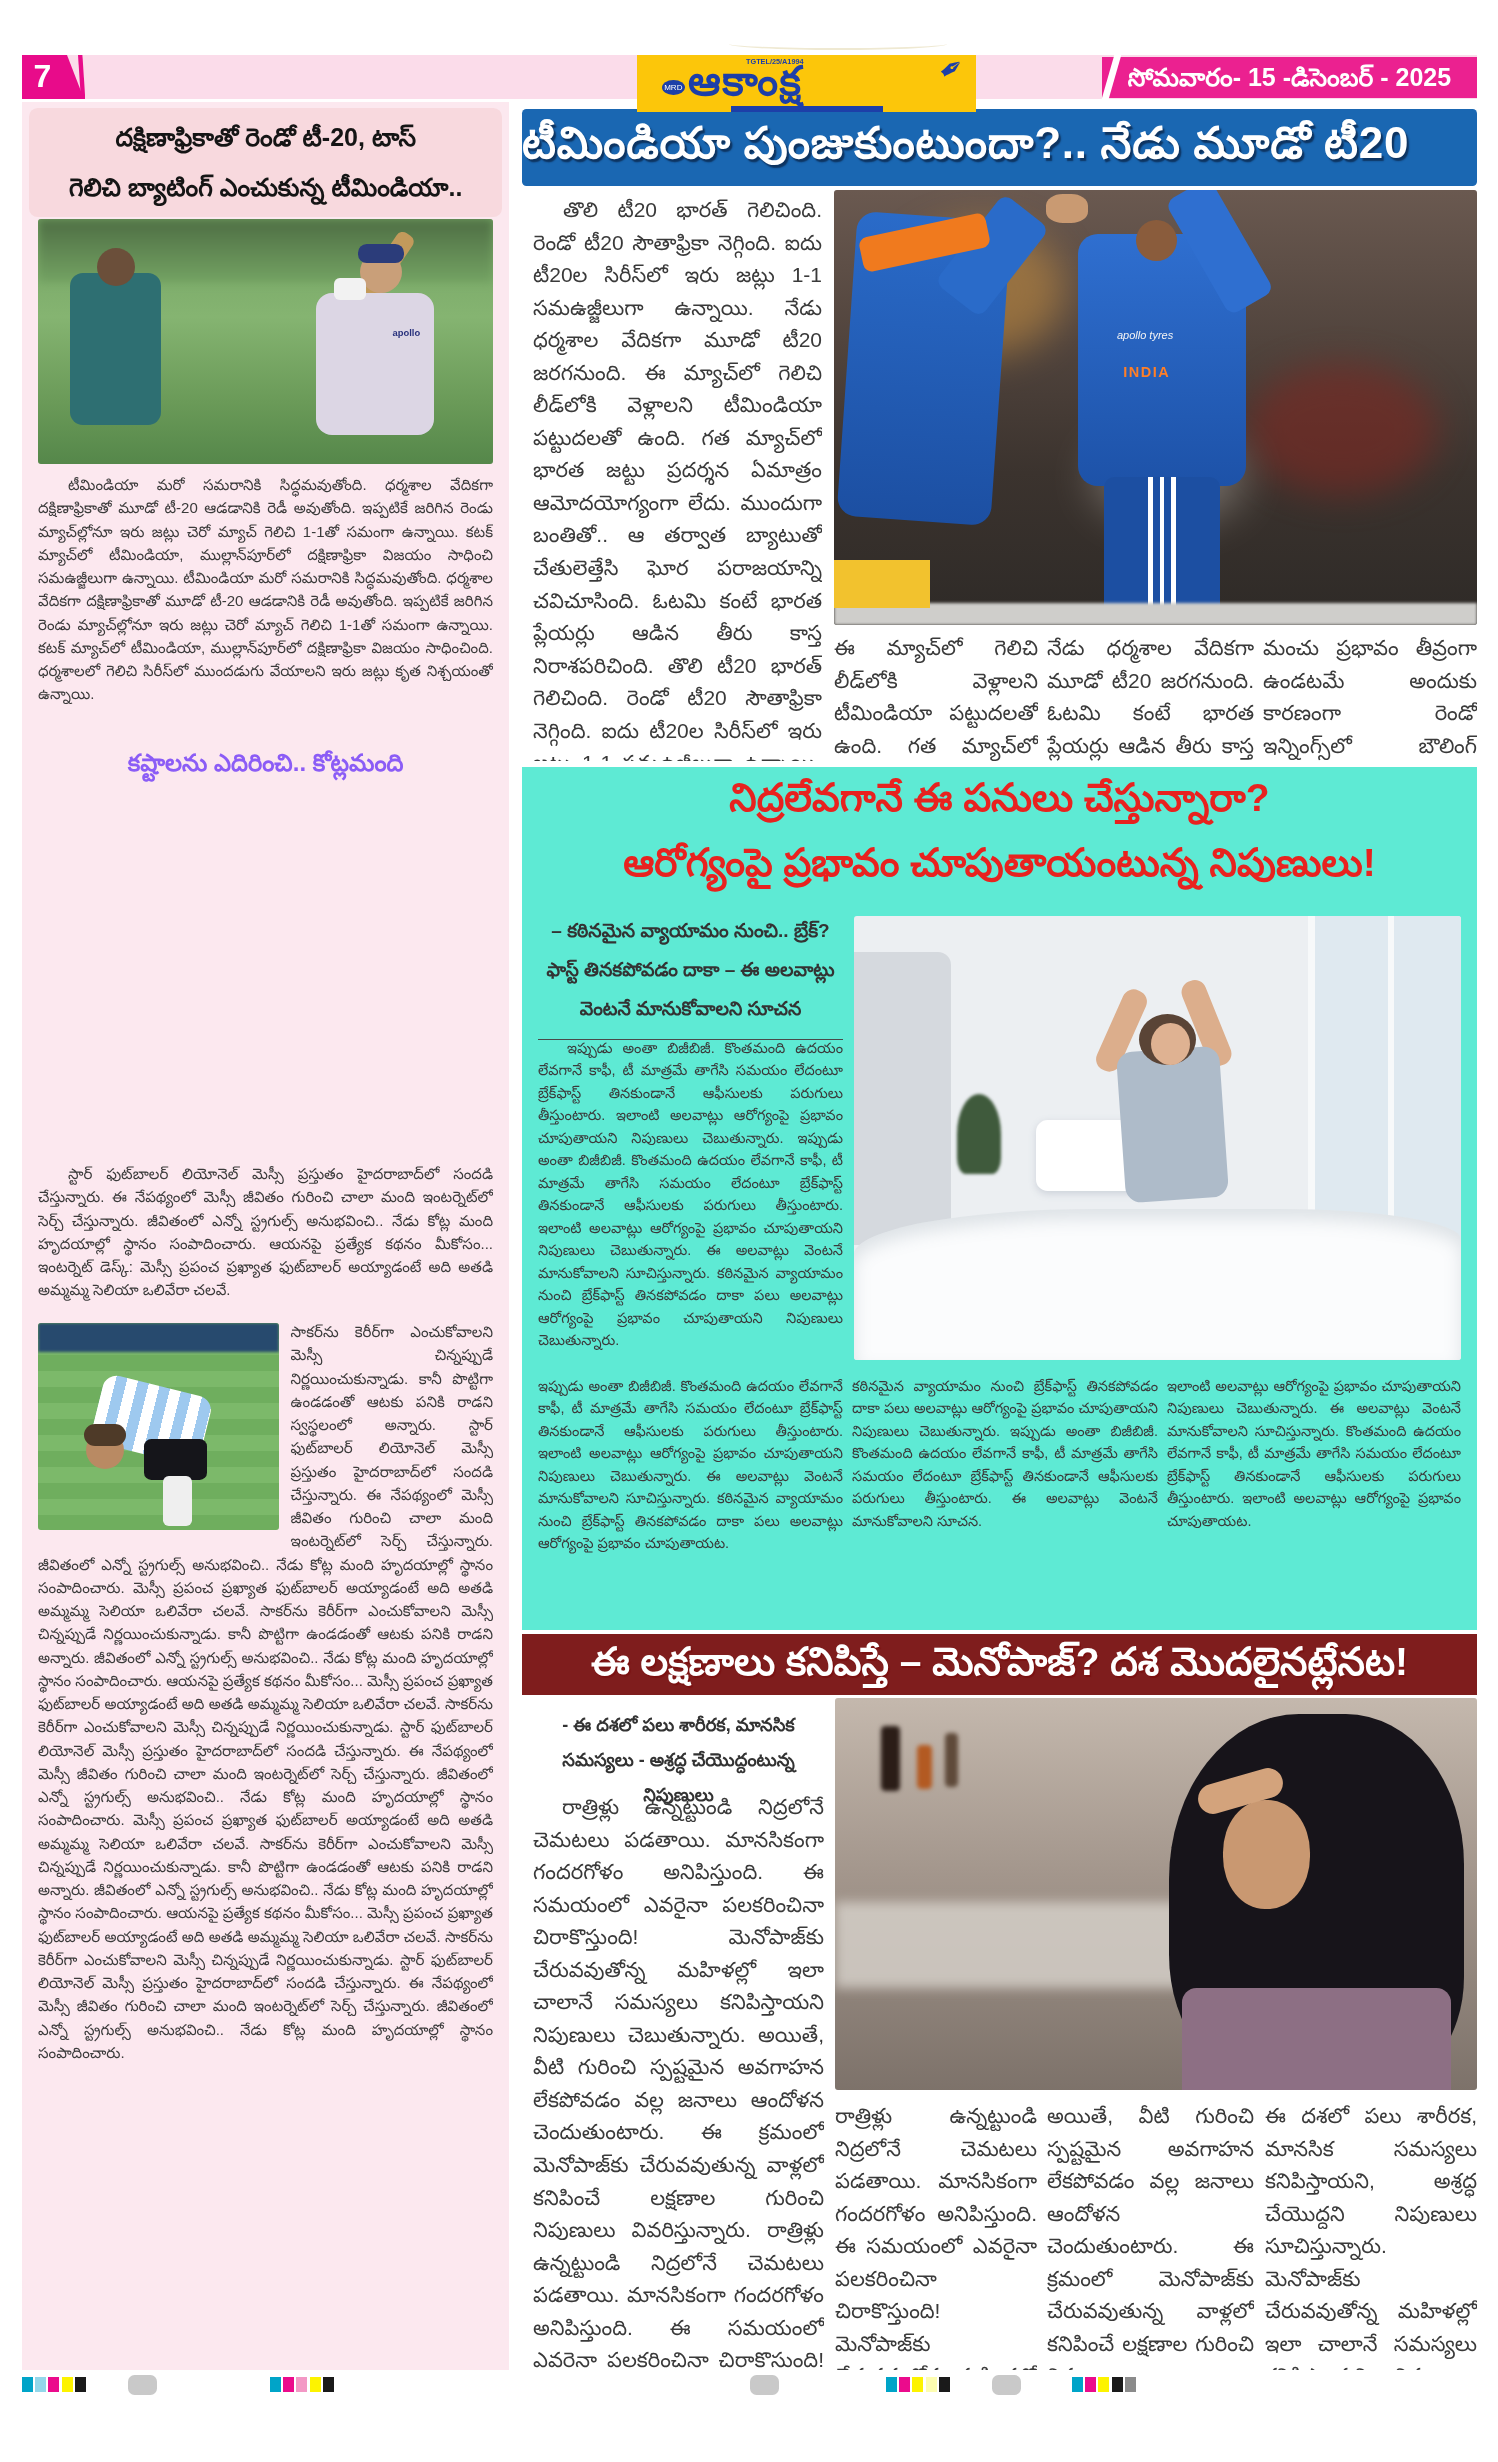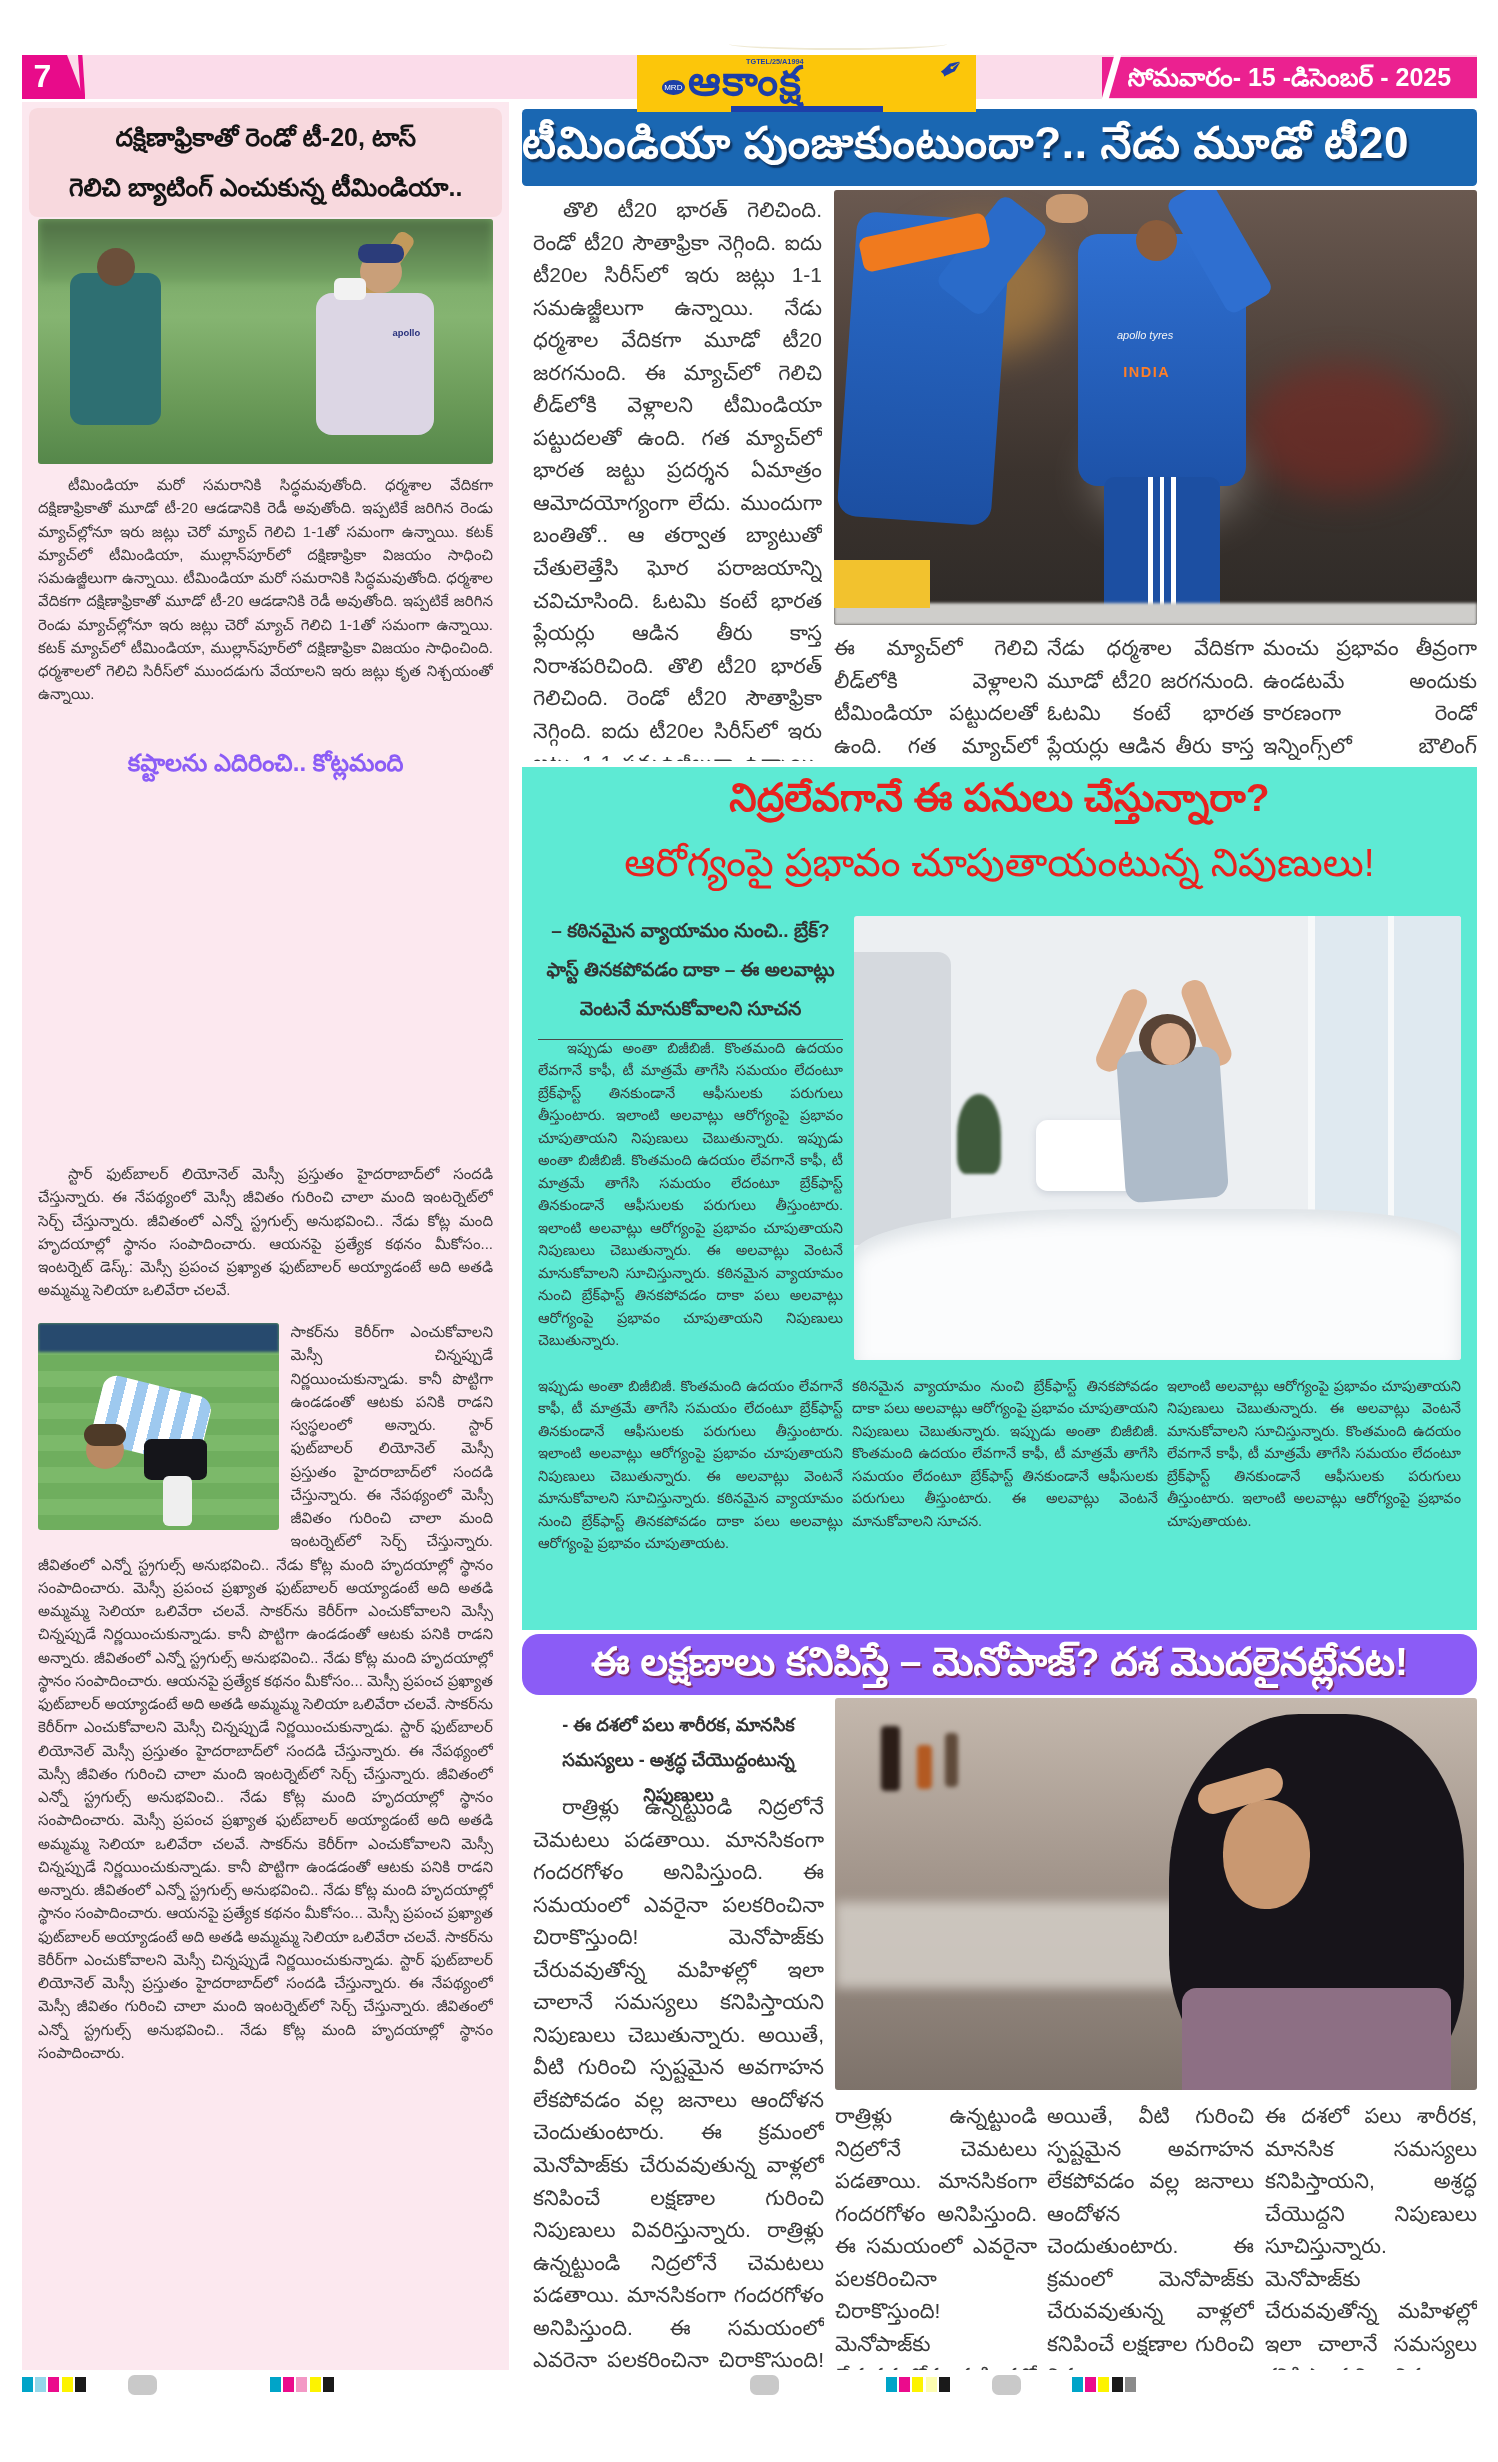--- a/index.html
+++ b/index.html
@@ -130,32 +130,32 @@
                      text-shadow:2.2px 2.9px 1.5px rgba(10,35,70,.75);letter-spacing:0.7px;}
   .col{position:absolute;overflow:hidden;font-size:21px;line-height:1.55;text-align:justify;color:#3a3a3a;}
   .match-col1{left:533px;top:194px;width:289px;height:567px;text-indent:30px;}
   .match-col2{left:834px;top:632px;width:204px;height:131px;}
   .match-col3{left:1047px;top:632px;width:207px;height:131px;}
   .match-col4{left:1263px;top:632px;width:214px;height:131px;}
 
   
   .sleep-panel{left:522px;top:767px;width:955px;height:863px;background:#5eead4;}
   .sleep-h1{position:absolute;left:0;top:8.7px;width:100%;text-align:center;font-size:39px;font-weight:900;color:#e8221f;}
-  .sleep-h2{position:absolute;left:0;top:74px;width:100%;text-align:center;font-size:39px;font-weight:400;color:#e8221f;}
+  .sleep-h2{position:absolute;left:0;top:74px;width:100%;text-align:center;font-size:39px;font-weight:700;color:#e8221f;}
   .sleep-subhead{position:absolute;left:16px;top:145px;width:305px;text-align:center;font-size:19px;font-weight:700;color:#333;
                  line-height:2.05;border-bottom:1.5px solid #4a4a4a;padding-bottom:10px;}
   .sleep-intro{position:absolute;left:16px;top:270px;width:305px;height:325px;overflow:hidden;
                font-size:14.5px;line-height:1.55;text-align:justify;color:#3a3a3a;text-indent:29px;}
   .sleep-col{position:absolute;top:608px;height:244px;overflow:hidden;font-size:14.5px;line-height:1.55;text-align:justify;color:#3a3a3a;}
   .sleep-col1{left:16px;width:305px;}
   .sleep-col2{left:330px;width:306px;}
   .sleep-col3{left:645px;width:294px;}
 
   
-  .meno-banner{left:522px;top:1634px;width:955px;height:61px;background:#8b5cf6;border-radius:17px;}
+  .meno-banner{left:522px;top:1634px;width:955px;height:61px;background:#7f1d1d;}
   .meno-banner span{position:absolute;left:0;top:5.8px;width:100%;text-align:center;color:#fff;font-size:39px;font-weight:900;
                     text-shadow:1.5px 2.2px 0.7px rgba(120,10,10,.6);}
   .meno-subhead{left:533px;top:1708px;width:291px;text-align:center;font-size:18px;font-weight:700;color:#333;line-height:1.95;}
   .meno-intro{left:533px;top:1791px;width:291px;height:577px;text-indent:29px;}
   .meno-col1{left:835px;top:2100px;width:202px;height:270px;}
   .meno-col2{left:1047px;top:2100px;width:207px;height:270px;}
   .meno-col3{left:1265px;top:2100px;width:212px;height:270px;}
 
   
   .chips{display:flex;gap:2.2px;}

